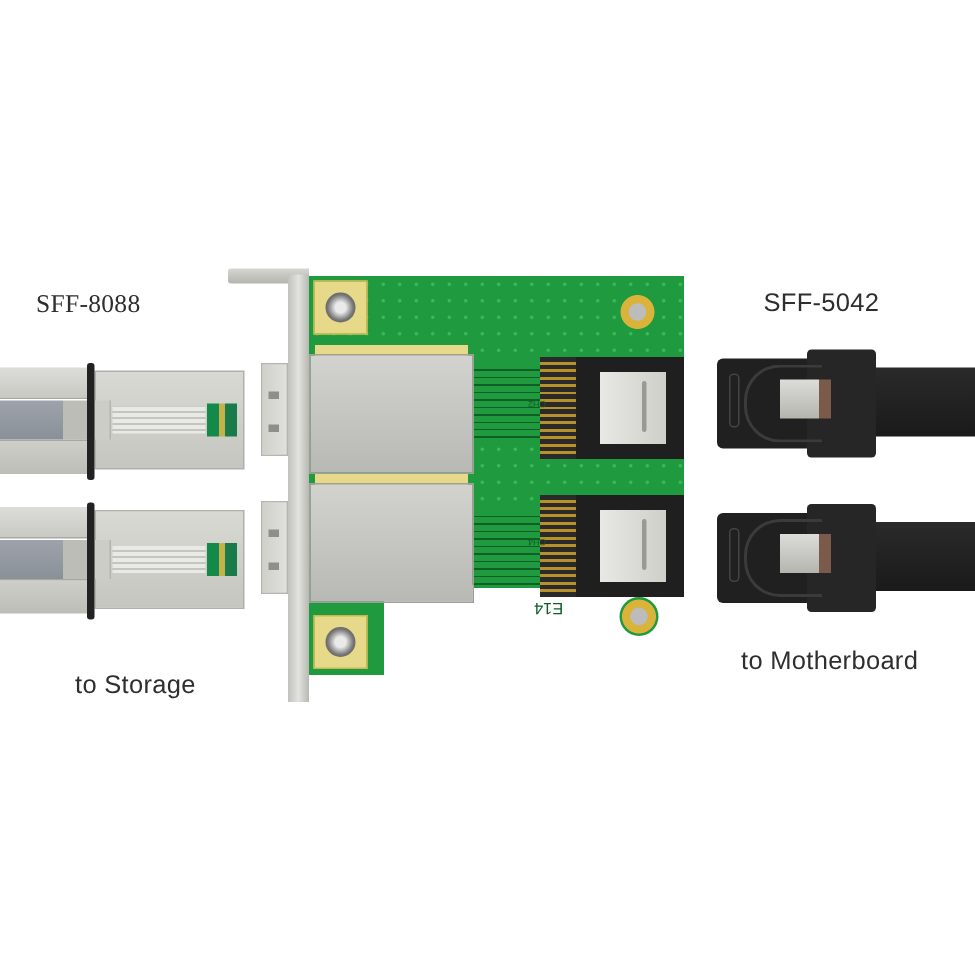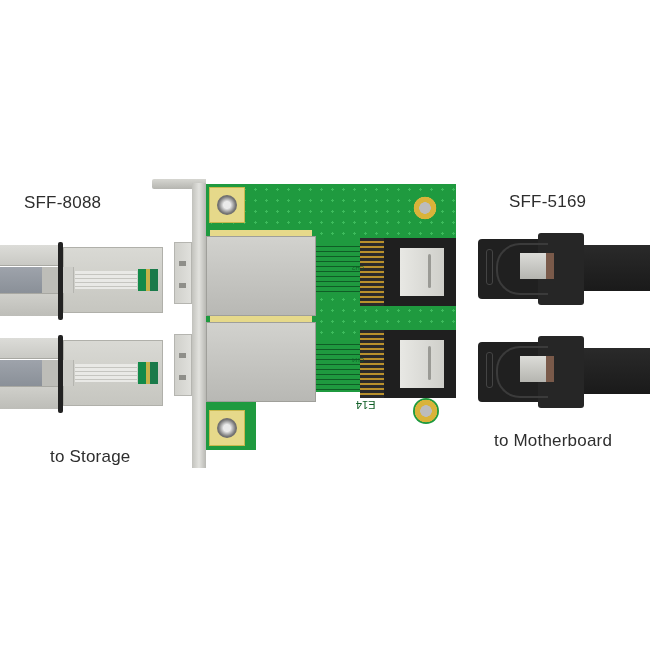--- a/index.html
+++ b/index.html
@@ -52,23 +52,23 @@
   .int-cable .pull{position:absolute;left:8px;top:16px;width:5px;height:34px;border:1px solid #444;border-radius:3px;}
   .int-cable .arc{position:absolute;left:18px;top:10px;width:50px;height:48px;border:2px solid #3b3b3b;border-radius:24px 0 0 24px;border-right:none;}
   .int-cable .clip{position:absolute;left:42px;top:20px;width:26px;height:26px;background:linear-gradient(#dcdcd8,#b5b5b0);}
   .int-cable .clip2{position:absolute;left:68px;top:20px;width:8px;height:26px;background:#7a5a4a;}
 </style>
 </head>
 <body>
 
 <div>
 
-  <div class="label" style="left:24px;top:193px;">SFF-8088</div>
+  <div class="label" style="left:24px;top:193px;font-family:Liberation Serif, serif;">SFF-8088</div>
   <div class="label" style="left:50px;top:447px;">to Storage</div>
-  <div class="label" style="left:509px;top:192px;">SFF-5169</div>
+  <div class="label" style="left:509px;top:192px;">SFF-5042</div>
   <div class="label" style="left:494px;top:431px;">to Motherboard</div>
 
   <div class="ext-conn" style="top:245px;">
     <div class="body-top"></div>
       <div class="latch"></div>
       <div class="latch2"></div>
       <div class="body-bot"></div>
     <div class="plug"></div>
       <div class="plug-mid"></div>
       <div class="stripes"></div>

